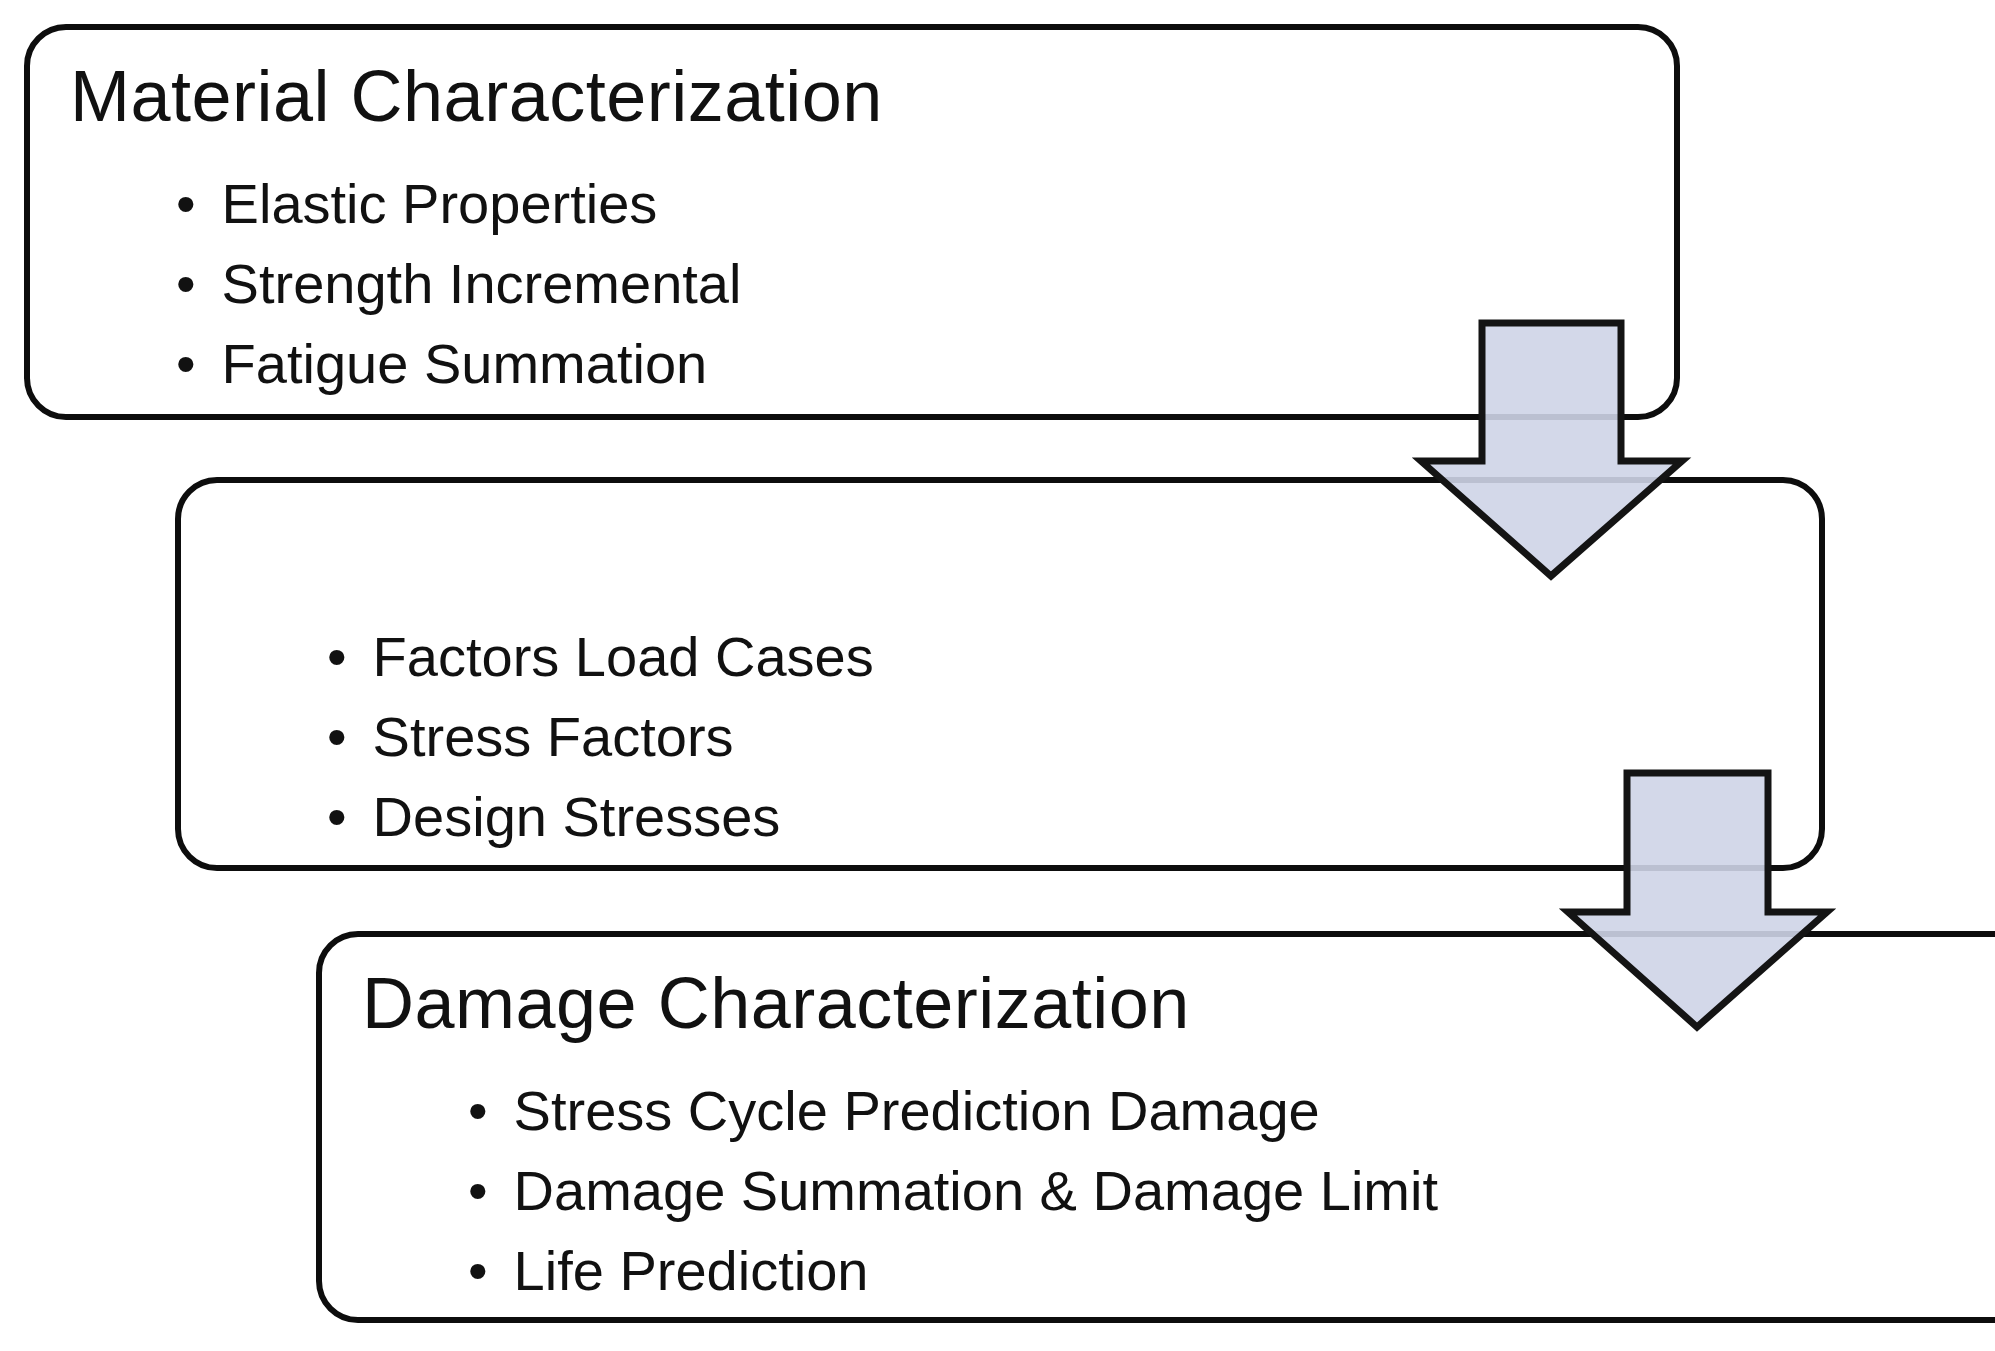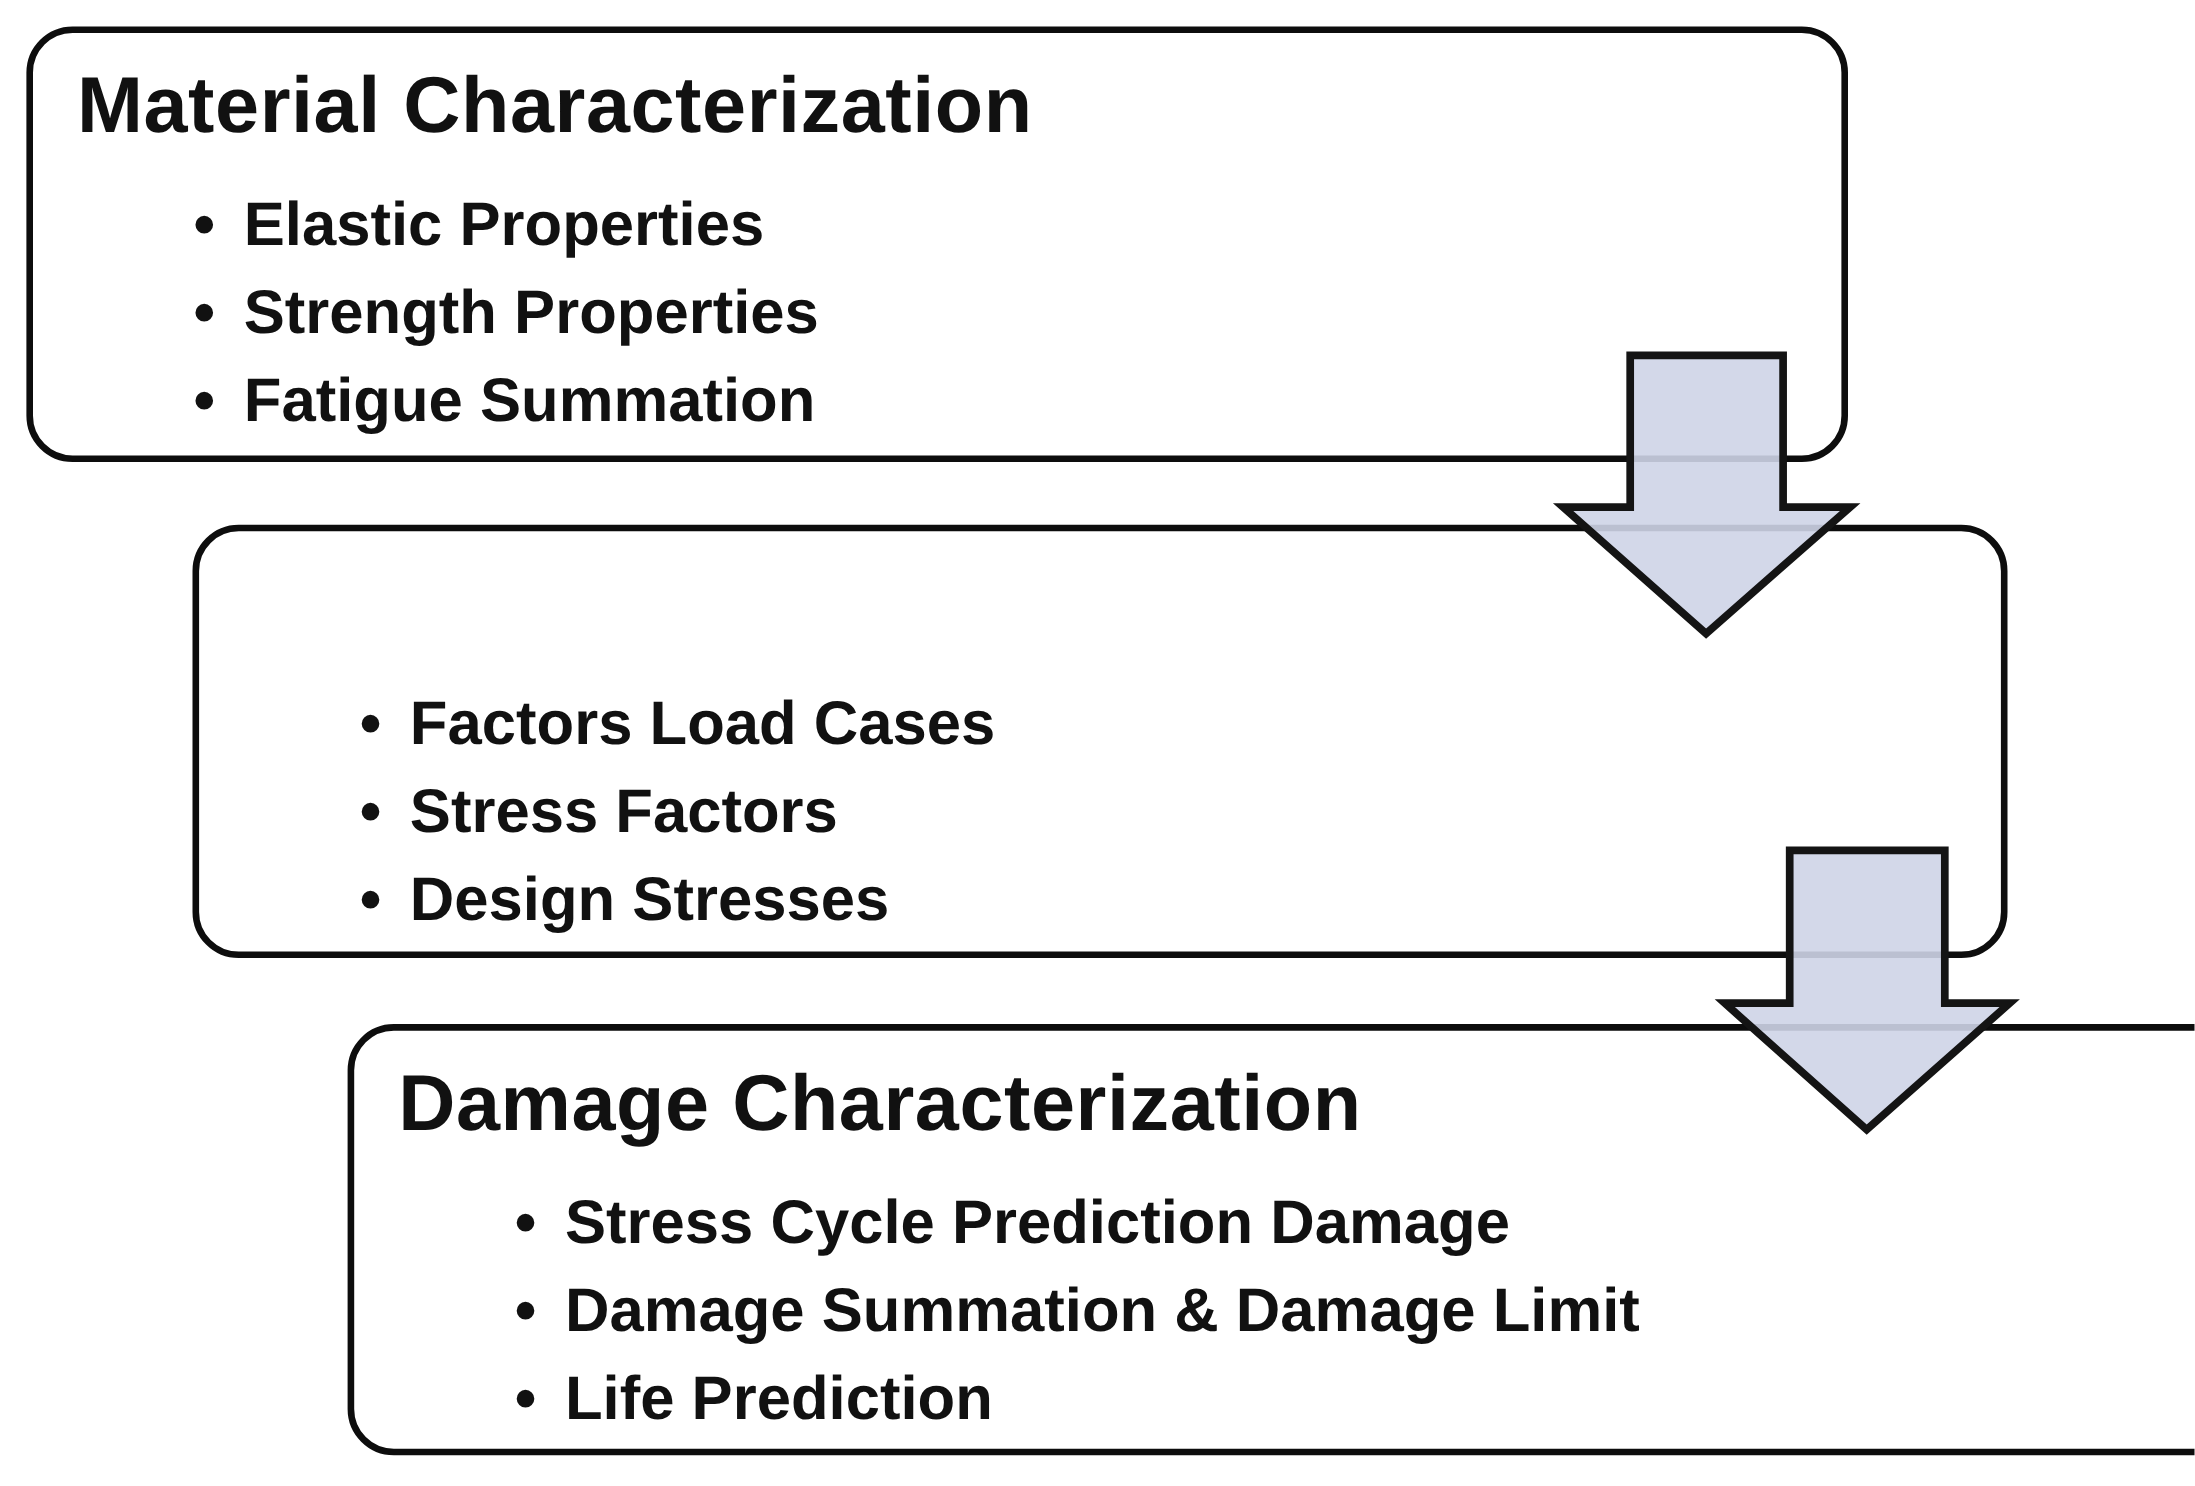--- a/index.html
+++ b/index.html
@@ -11,21 +11,20 @@
     width: 1995px;
     height: 1351px;
     position: relative;
     overflow: hidden;
     font-family: "Liberation Sans", sans-serif;
     color: #111111;
   }
   .canvas {
     position: absolute;
     inset: 0;
-    font-weight: bold;
   }
   .flow-box {
     position: absolute;
     background: #ffffff;
     border: 6px solid #0d0d0d;
     border-radius: 42px;
     box-sizing: border-box;
     z-index: 1;
   }
   .box-title {
@@ -80,21 +79,21 @@
 <div class="canvas">
 
   <div class="flow-box" id="box-material">
     <div class="box-title">Material Characterization</div>
     <div class="bullet-row b1">
       <span class="bullet-dot">•</span>
       <span>Elastic Properties</span>
     </div>
     <div class="bullet-row b2">
       <span class="bullet-dot">•</span>
-      <span>Strength Properties</span>
+      <span>Strength Incremental</span>
     </div>
     <div class="bullet-row b3">
       <span class="bullet-dot">•</span>
       <span>Fatigue Summation</span>
     </div>
   </div>
 
   <div class="flow-box" id="box-design">
     <div class="bullet-row b1">
       <span class="bullet-dot">•</span>

